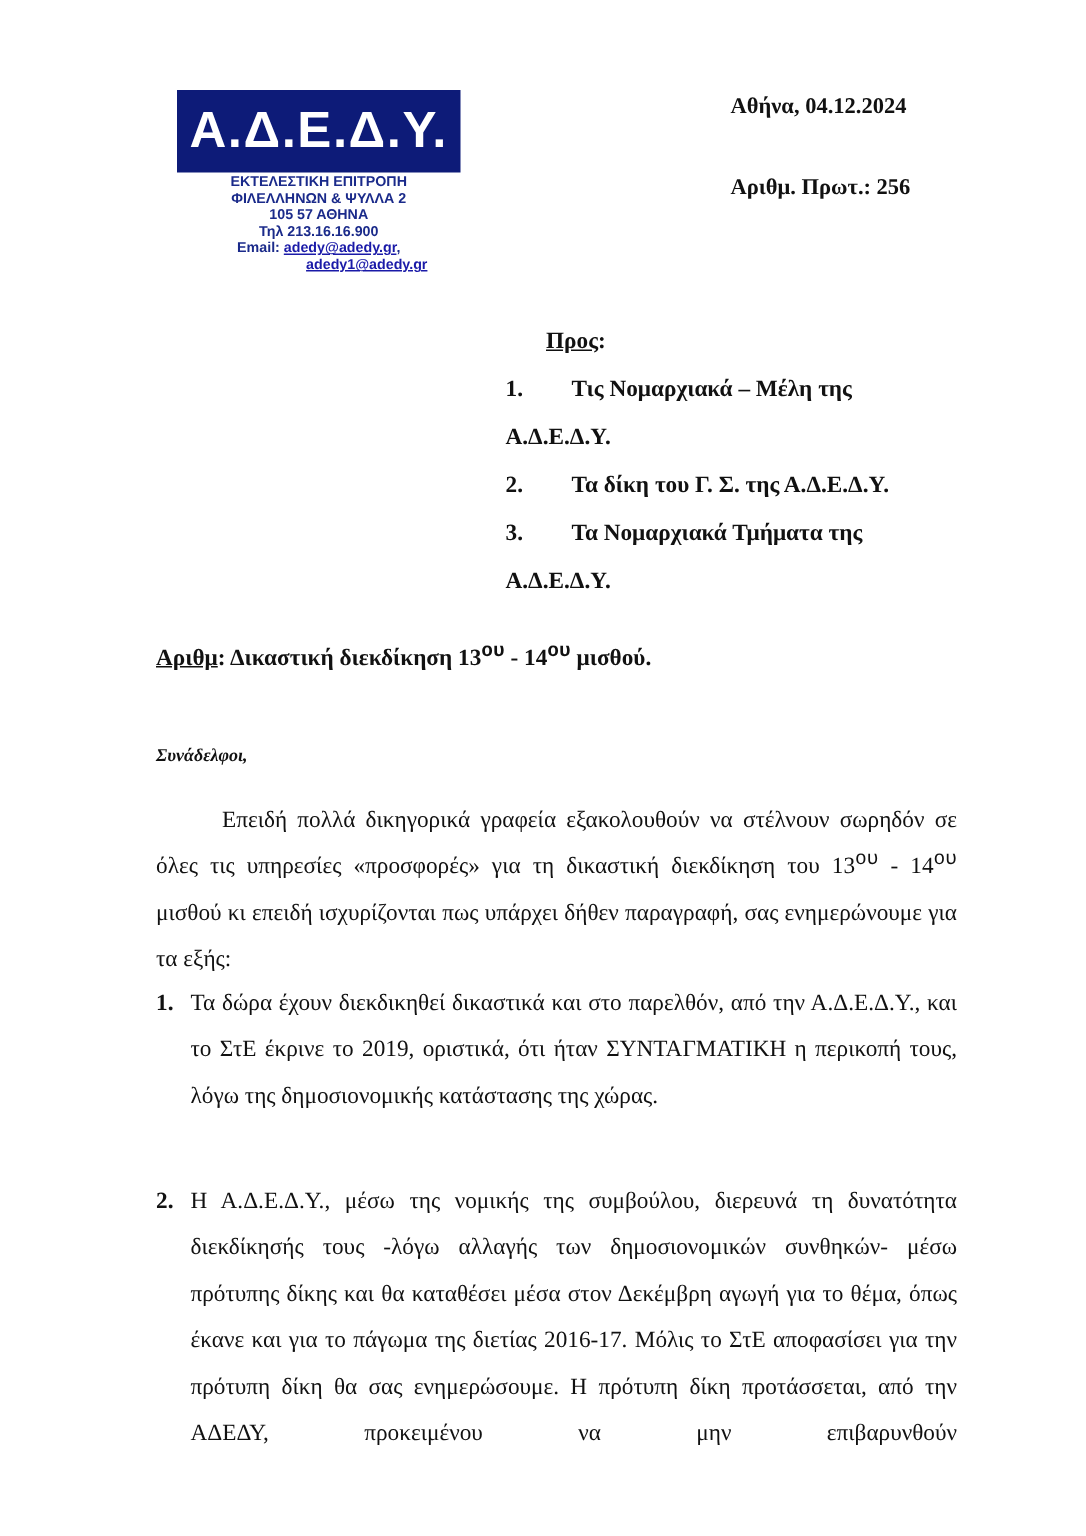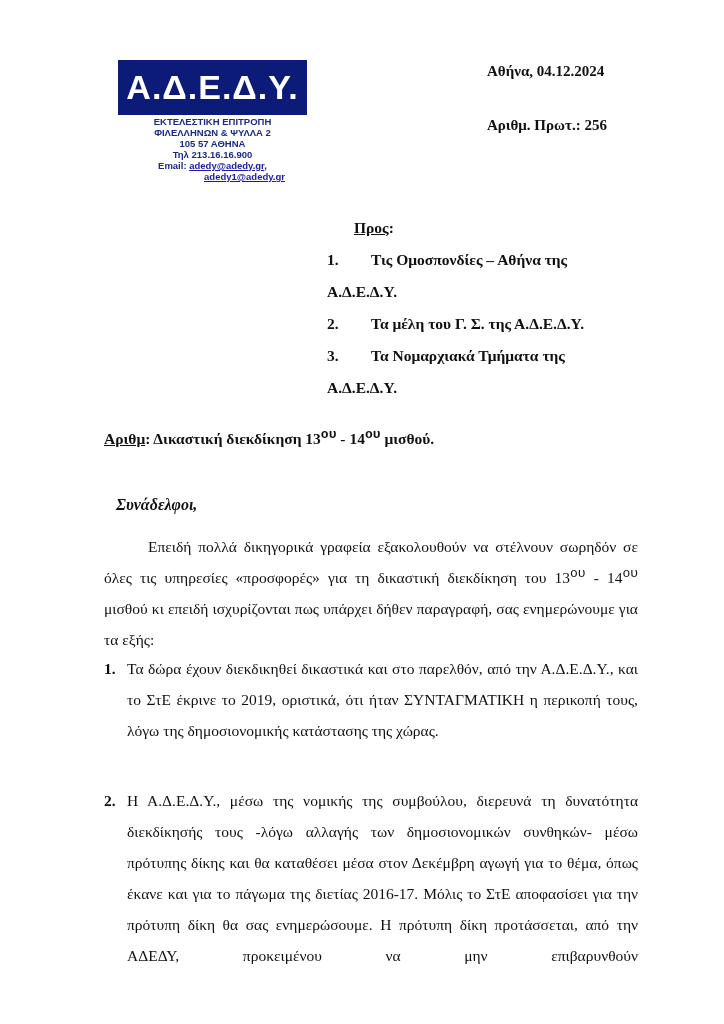--- a/index.html
+++ b/index.html
@@ -19,27 +19,27 @@
   .org-block {
     left: 118px; top: 116px; width: 189px; text-align: center;
     font-family: "Liberation Sans", sans-serif; font-weight: bold; font-size: 9.5px;
     line-height: 11px; color: #1a2a8a;
   }
   .org-block a { color: #1a1aa8; text-decoration: underline; margin-top: 24px; }
   .email-line { text-align: center; }
   .email2 { padding-left: 64px; text-align: center; }
   .date { left: 487px; top: 63px; font-weight: bold; font-size: 15px; }
   .protocol { left: 487px; top: 117px; font-weight: bold; font-size: 15px; }
-  .recipients { left: 327px; top: 212px; font-weight: bold; font-size: 15.5px; line-height: 32px; }
+  .recipients { left: 337px; top: 212px; font-weight: bold; font-size: 15.5px; line-height: 32px; }
   .recipients .pros { padding-left: 27px; text-decoration: underline; display: inline-block; }
   .recipients .num { display: inline-block; width: 44px; }
   .subject { left: 104px; top: 430px; font-weight: bold; font-size: 15.5px; }
   .subject u { text-decoration: underline; }
   sup { font-size: 13px; vertical-align: 6px; line-height: 0; font-family: Liberation Mono, monospace; }
-  .salute { left: 116px; top: 496px; font-weight: bold; font-style: italic; font-size: 16px; }
+  .salute { left: 104px; top: 496px; font-weight: bold; font-style: italic; font-size: 12px; }
   .body-text {
     left: 104px; width: 534px; font-size: 15.5px; line-height: 31px; text-align: justify;
   }
   .p1 { top: 531px; text-indent: 44px; }
   .list-item { left: 104px; width: 534px; font-size: 15.5px; line-height: 31px; text-align: justify; display: flex; }
   .list-num { font-weight: bold; width: 23px; flex: 0 0 23px; }
   .list-body { flex: 1; text-align: justify; text-align-last: left; }
   .li1 { top: 653px; }
   .li2 { top: 785px; }
   .justify-full { text-align-last: justify; }
@@ -64,25 +64,25 @@
     <a>adedy1@adedy.gr</a>
   </div>
 </div>
 
 <div class="abs date">Αθήνα, 04.12.2024</div>
 <div class="abs protocol">Αριθμ. Πρωτ.: 256</div>
 
 <div class="abs recipients">
   <div><span class="pros">Προς</span><span>:</span></div>
   <div>
-    <span class="num">1.</span><span>Τις Ομοσπονδίες – Αθήνα της</span>
+    <span class="num">1.</span><span>Τις Νομαρχιακά – Μέλη της</span>
   </div>
   <div>Α.Δ.Ε.Δ.Υ.</div>
   <div>
-    <span class="num">2.</span><span>Τα μέλη του Γ. Σ. της Α.Δ.Ε.Δ.Υ.</span>
+    <span class="num">2.</span><span>Τα δίκη του Γ. Σ. της Α.Δ.Ε.Δ.Υ.</span>
   </div>
   <div>
     <span class="num">3.</span><span>Τα Νομαρχιακά Τμήματα της</span>
   </div>
   <div>Α.Δ.Ε.Δ.Υ.</div>
 </div>
 
 <div class="abs subject">
   <u>Αριθμ</u><span>: </span><span>Δικαστική διεκδίκηση 13</span><sup>ου</sup><span> - 14</span><sup>ου</sup><span> μισθού.</span>
 </div>

